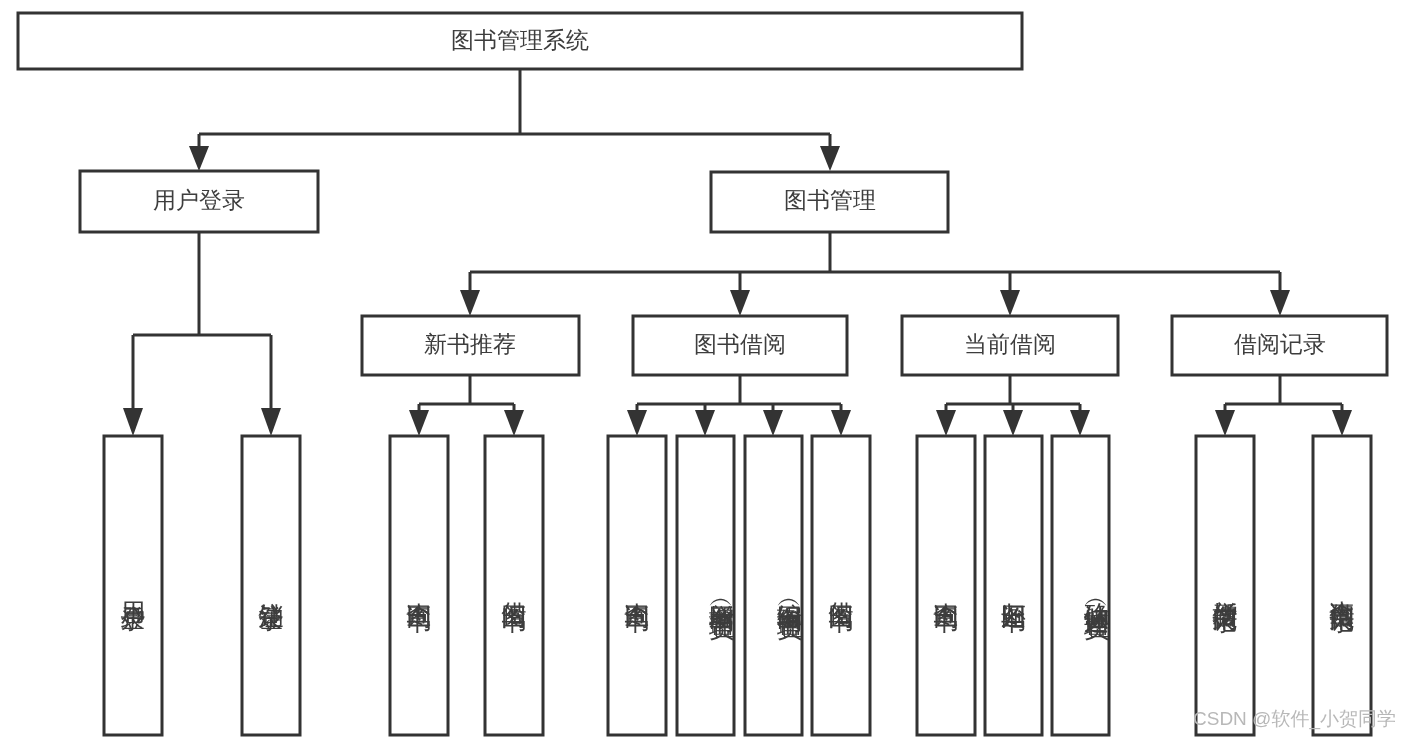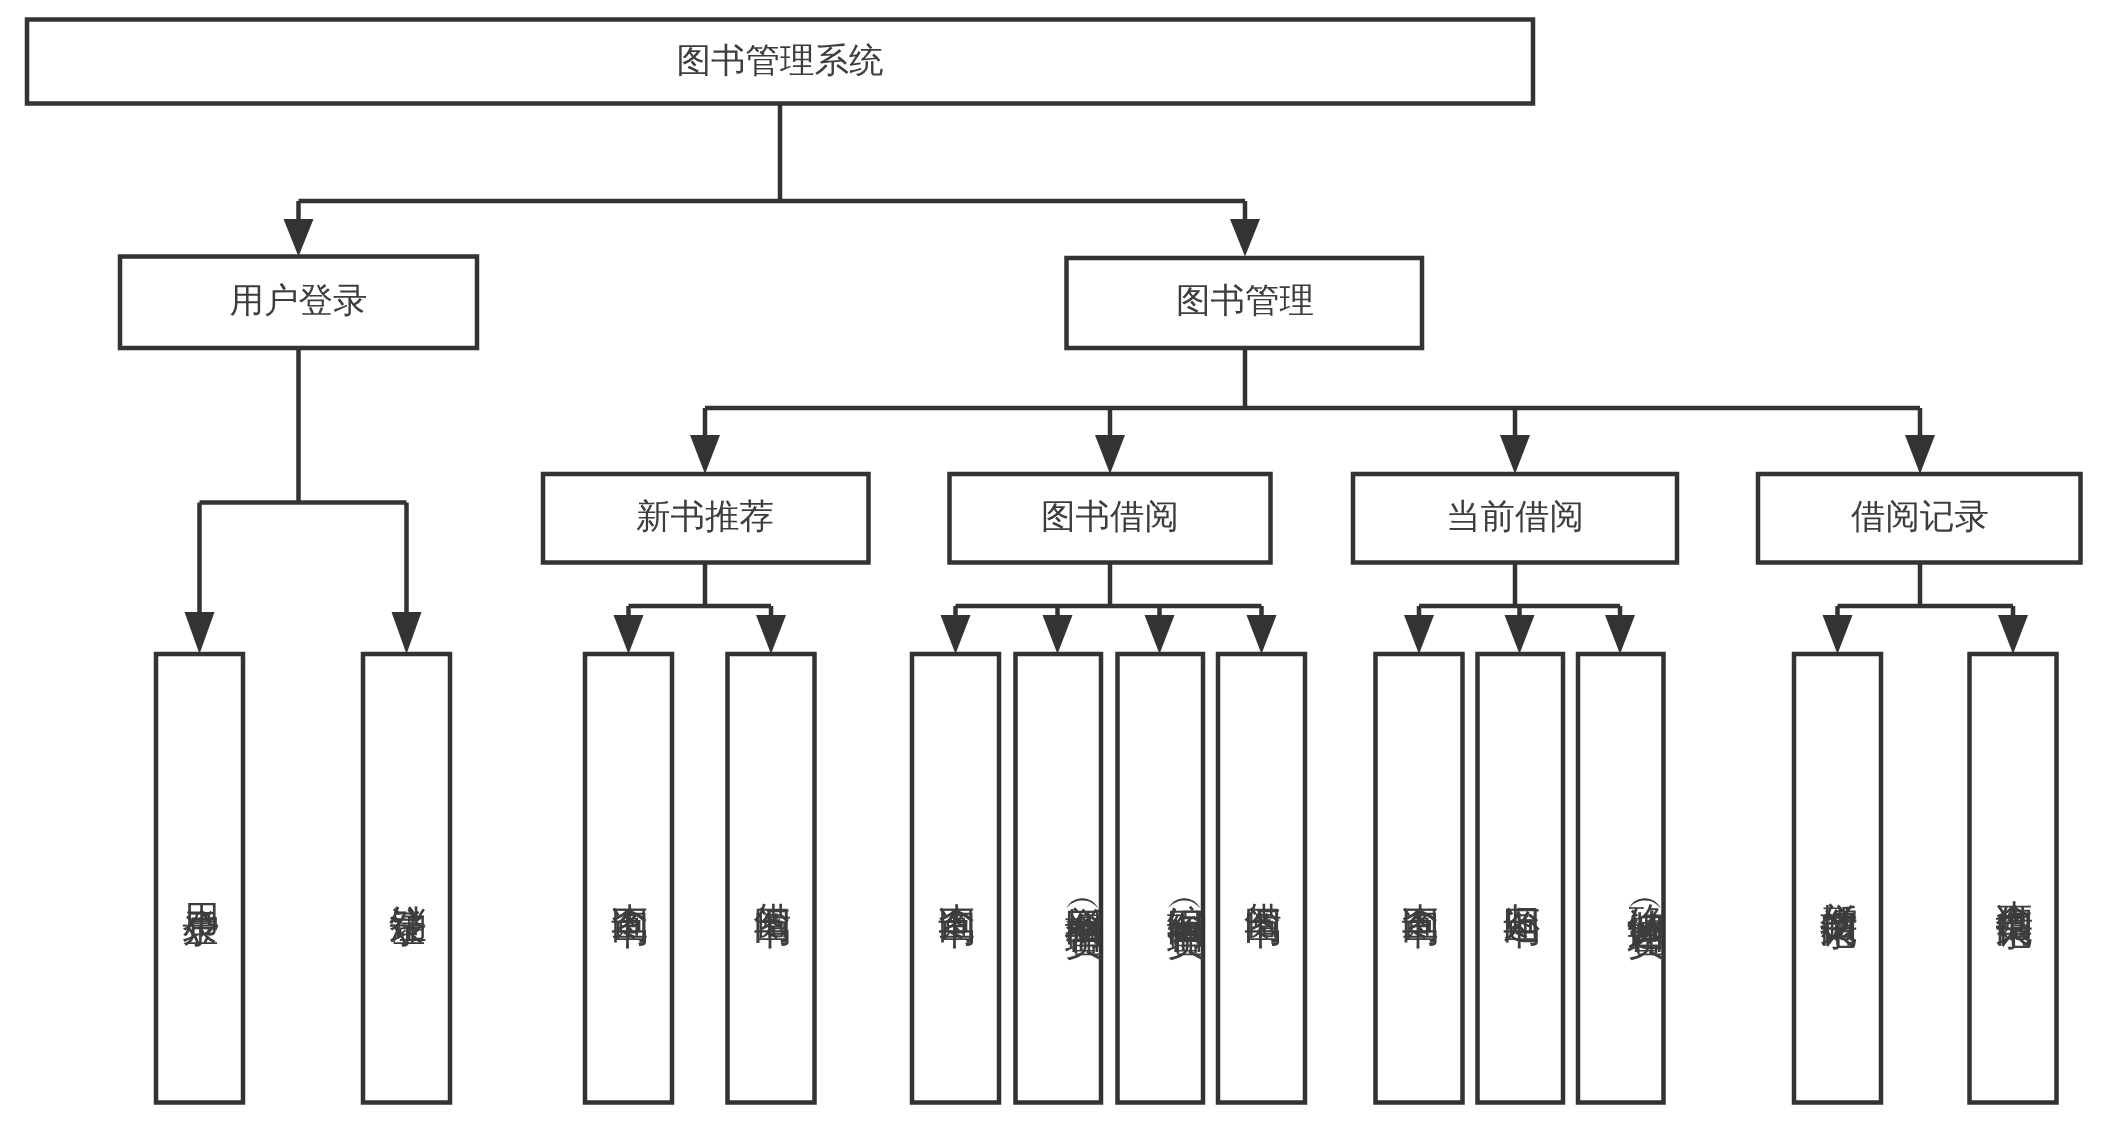--- a/index.html
+++ b/index.html
@@ -205,14 +205,15 @@
   <div class="leaf-label" style="left:608px; top:436px; width:58px; height:299px;">查询图书</div>
   <div class="leaf-label" style="left:677px; top:436px; width:57px; height:299px; align-items:flex-start; padding-top:6px;">新增图书（管理员）</div>
   <div class="leaf-label" style="left:745px; top:436px; width:57px; height:299px; align-items:flex-start; padding-top:6px;">编辑图书（管理员）</div>
   <div class="leaf-label" style="left:812px; top:436px; width:58px; height:299px;">借阅图书</div>
   <div class="leaf-label" style="left:917px; top:436px; width:58px; height:299px;">查询图书</div>
   <div class="leaf-label" style="left:985px; top:436px; width:57px; height:299px;">归还图书</div>
   <div class="leaf-label" style="left:1052px; top:436px; width:57px; height:299px; align-items:flex-start; padding-top:6px;">确认归还（管理员）</div>
   <div class="leaf-label" style="left:1196px; top:436px; width:58px; height:299px;">新增借阅记录</div>
   <div class="leaf-label" style="left:1313px; top:436px; width:58px; height:299px;">查询借阅记录</div>
 
+  <div class="watermark" style="left:1193px; top:706px;">CSDN @软件_小贺同学</div>
 
 </div>
 
 </body></html>

